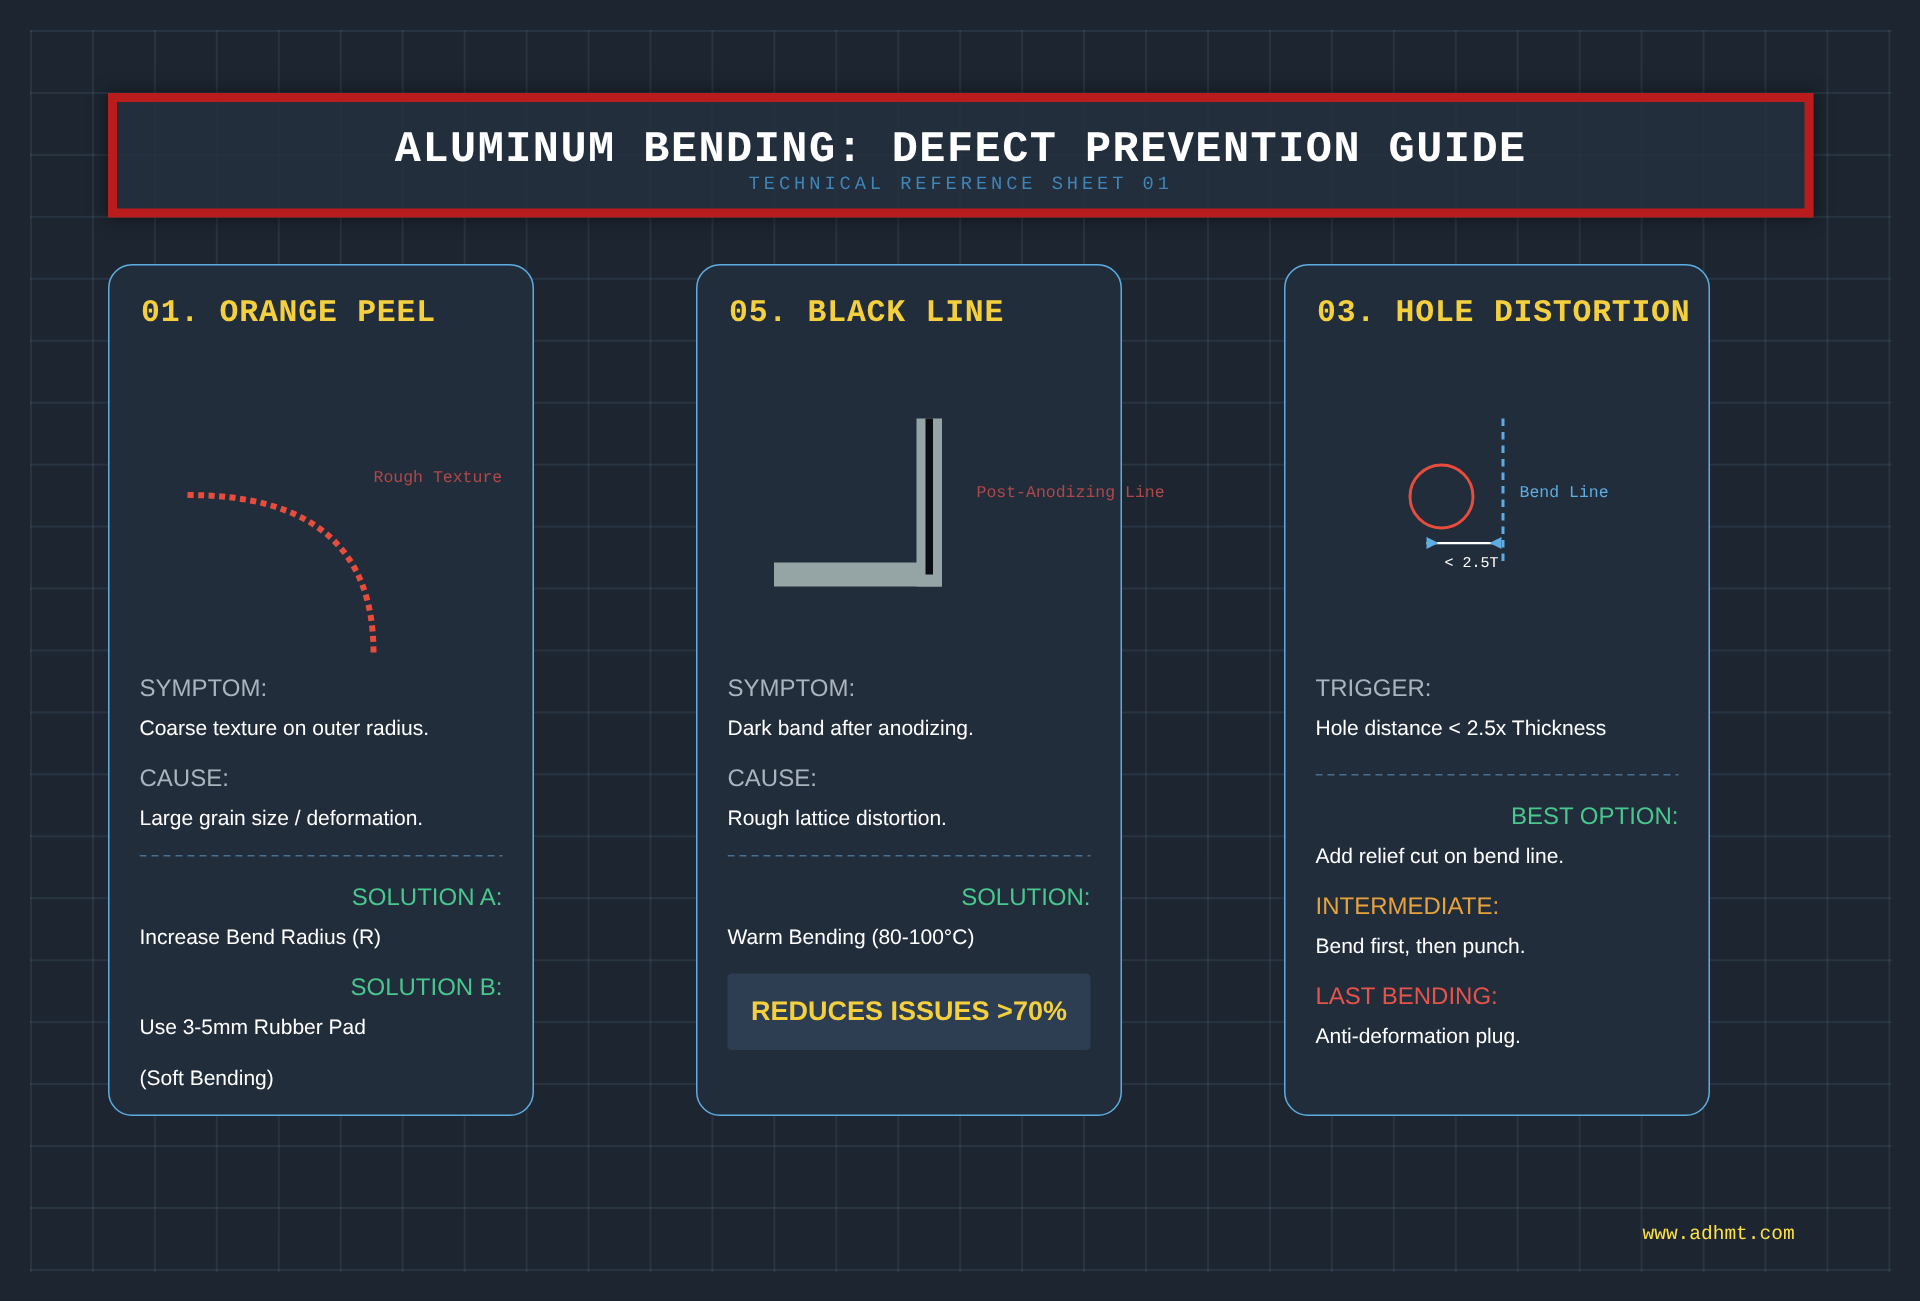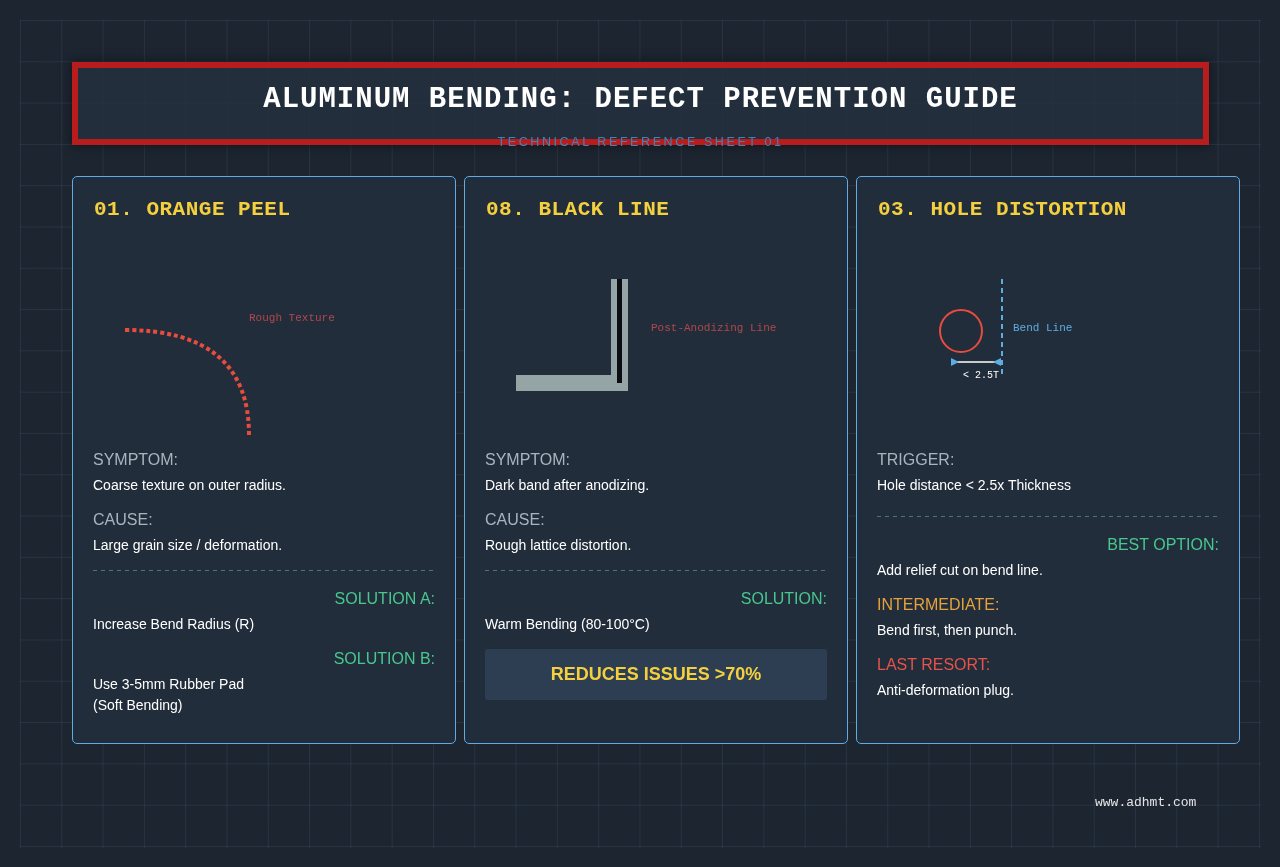--- a/index.html
+++ b/index.html
@@ -30,33 +30,33 @@
     .header-title {
       margin-top: 16px;
       font-family: "Liberation Mono", monospace;
       font-weight: bold;
       font-size: 29px;
       color: #ffffff;
       letter-spacing: 1px;
       line-height: 32px;
     }
     .header-sub {
-      margin-top: 19px;
-      font-family: Liberation Sans, sans-serif;
+      margin-top: 0;
+      font-family: Liberation Mono, monospace;
       font-size: 12.5px;
       color: #3f85b8;
       letter-spacing: 2.6px;
       line-height: 14px;
     }
     .card {
       position: absolute;
       top: 176px;
-      width: 384px; height: 568px;
+      width: 284px; height: 568px;
       border: 1px solid #5dade2;
-      border-radius: 5px;
+      border-radius: 16px;
       background: #222d3b;
     }
     .card-1 { left: 72px; }
     .card-2 { left: 464px; }
     .card-3 { left: 856px; }
     .card-title {
       position: absolute;
       left: 21px; top: 21px;
       font-family: "Liberation Mono", monospace;
       font-weight: bold;
@@ -102,24 +102,24 @@
       border-radius: 3px;
       background: #2d3e52;
       color: #f4d03f;
       font-weight: bold;
       font-size: 18px;
       text-align: center;
       line-height: 51px;
     }
     .footer {
       position: absolute;
-      left: 1095px; top: 795px;
+      left: 1095px; top: 815px;
       font-family: "Liberation Mono", monospace;
       font-size: 13px;
-      color: #e5e5e5;
+      color: #fde047;
     }
   </style>
 </head>
 <body>
 
 <div class="grid"></div>
 
 <div class="header">
   <div class="header-title">ALUMINUM BENDING: DEFECT PREVENTION GUIDE</div>
   <div class="header-sub">TECHNICAL REFERENCE SHEET 01</div>
@@ -133,27 +133,27 @@
   </svg>
   <div class="body">
     <div class="lbl">SYMPTOM:</div>
     <div class="val">Coarse texture on outer radius.</div>
     <div class="lbl">CAUSE:</div>
     <div class="val">Large grain size / deformation.</div>
     <div class="sep"></div>
     <div class="lbl green">SOLUTION A:</div>
     <div class="val">Increase Bend Radius (R)</div>
     <div class="lbl green">SOLUTION B:</div>
-    <div class="val" style="margin-bottom:0">Use 3-5mm Rubber Pad</div>
+    <div class="val" style="margin-bottom:13px">Use 3-5mm Rubber Pad</div>
     <div class="val">(Soft Bending)</div>
   </div>
 </div>
 
 <div class="card card-2">
-  <div class="card-title">08. BLACK LINE</div>
+  <div class="card-title">05. BLACK LINE</div>
   <svg class="diagram" viewBox="0 0 350 200" width="350" height="200">
     <rect x="51" y="128" width="112" height="16" fill="#95a5a6"></rect>
     <rect x="146" y="32" width="17" height="112" fill="#95a5a6"></rect>
     <rect x="152" y="32" width="5" height="104" fill="#0b0f14"></rect>
     <text x="186" y="84" font-family="Liberation Mono, monospace" font-size="11" fill="#b0484a">Post-Anodizing Line</text>
   </svg>
   <div class="body">
     <div class="lbl">SYMPTOM:</div>
     <div class="val">Dark band after anodizing.</div>
     <div class="lbl">CAUSE:</div>
@@ -177,18 +177,18 @@
     <text x="156" y="84" font-family="Liberation Mono, monospace" font-size="11" fill="#5dade2">Bend Line</text>
   </svg>
   <div class="body">
     <div class="lbl">TRIGGER:</div>
     <div class="val" style="margin-bottom:20px">Hole distance &lt; 2.5x Thickness</div>
     <div class="sep"></div>
     <div class="lbl green">BEST OPTION:</div>
     <div class="val">Add relief cut on bend line.</div>
     <div class="lbl orange">INTERMEDIATE:</div>
     <div class="val">Bend first, then punch.</div>
-    <div class="lbl red">LAST RESORT:</div>
+    <div class="lbl red">LAST BENDING:</div>
     <div class="val">Anti-deformation plug.</div>
   </div>
 </div>
 
 <div class="footer">www.adhmt.com</div>
 
 </body></html>

